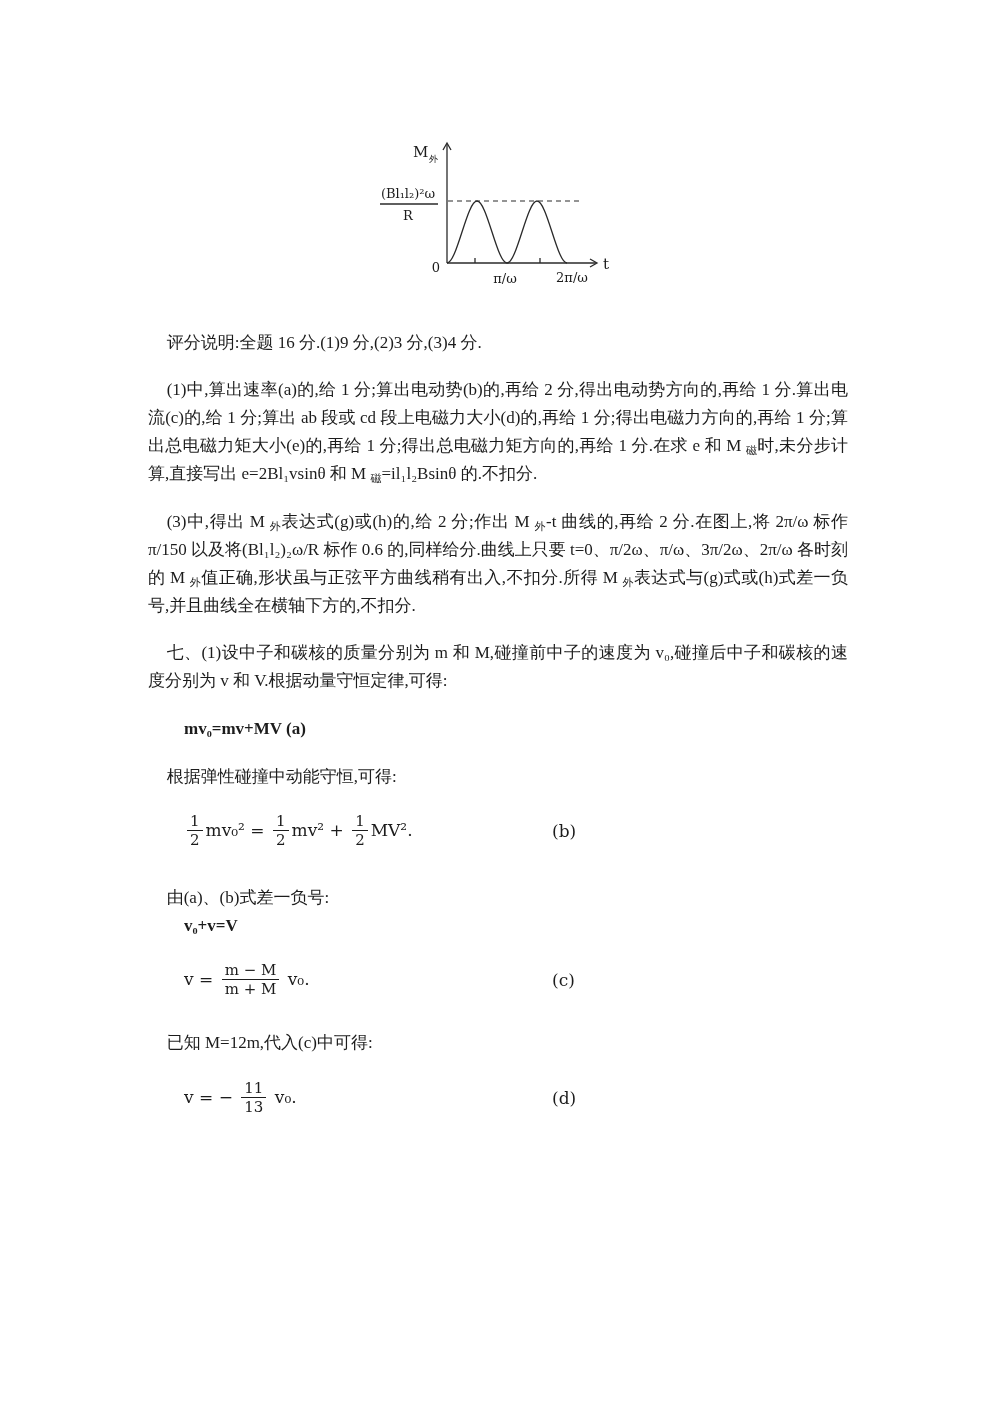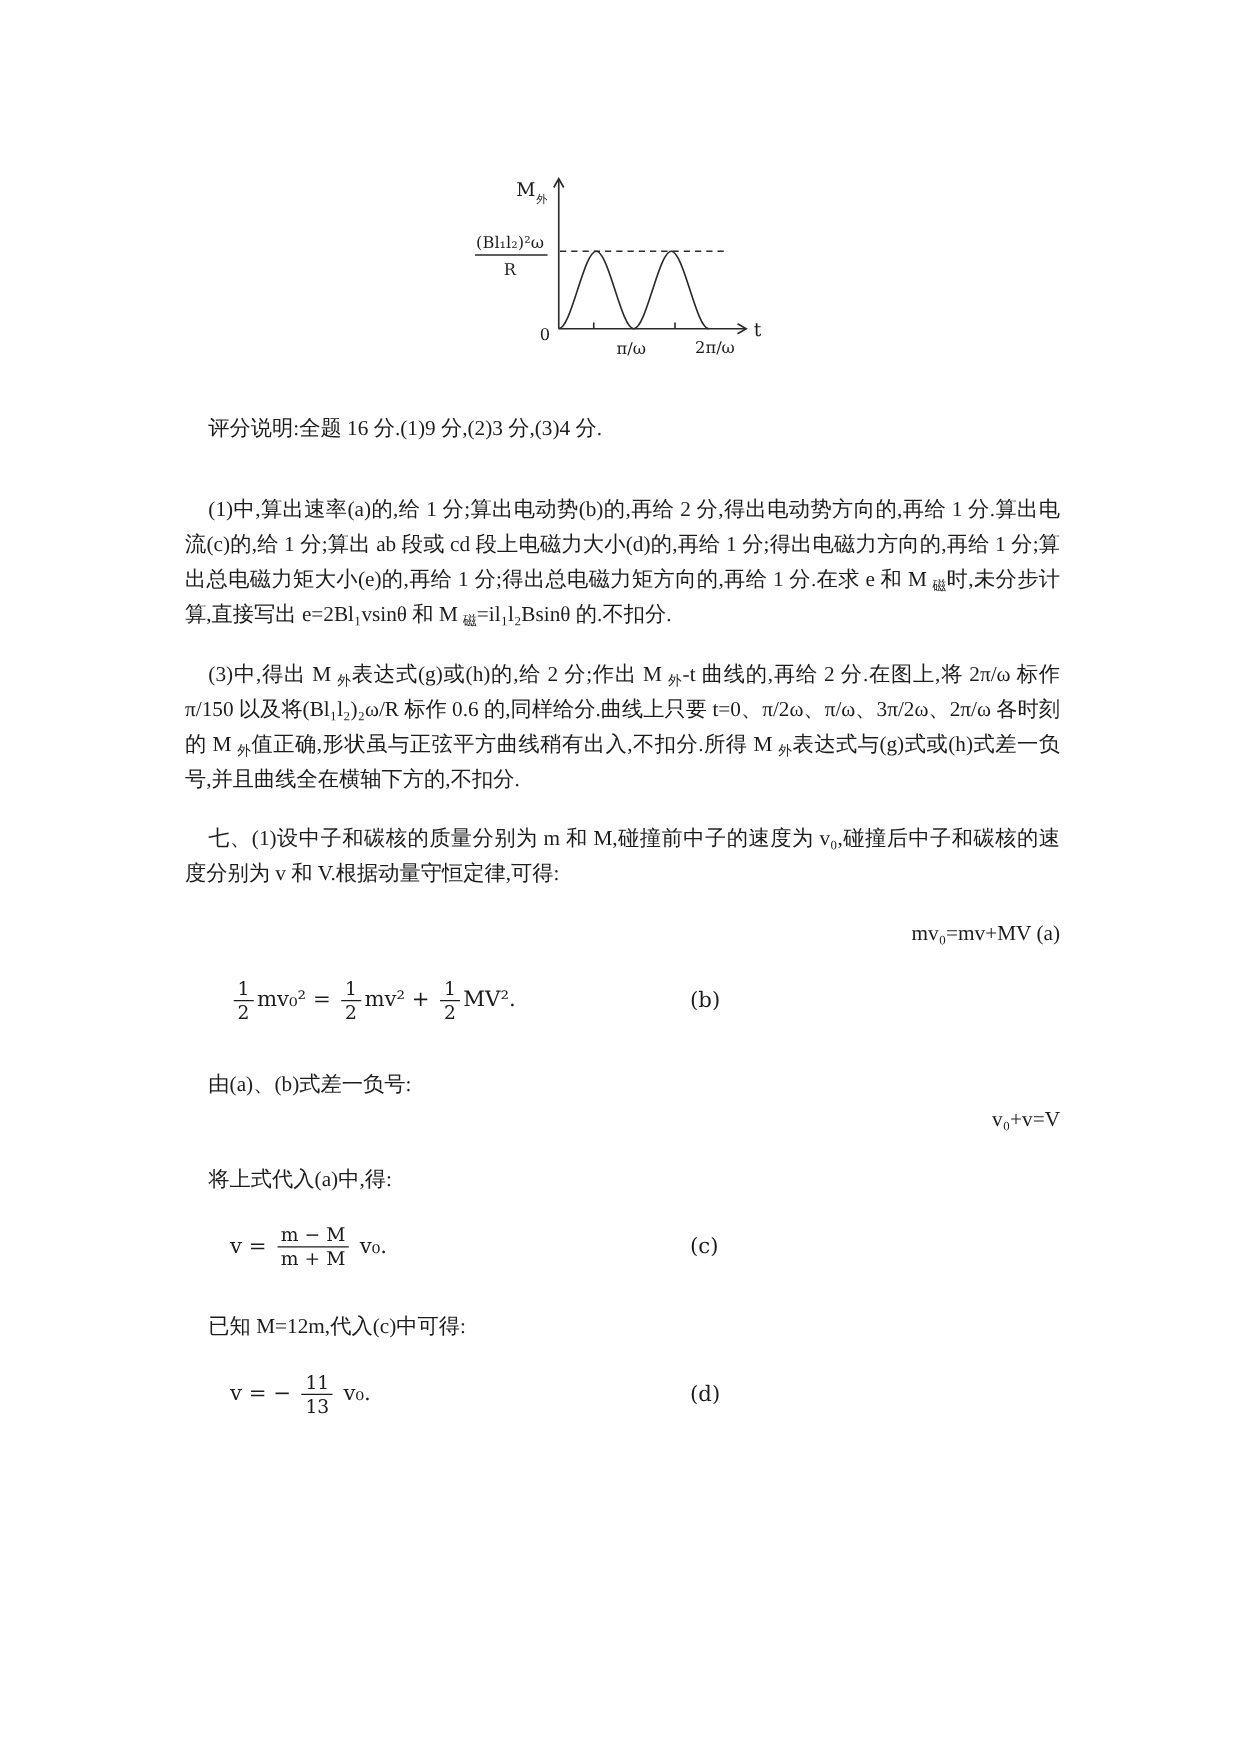--- a/index.html
+++ b/index.html
@@ -33,29 +33,29 @@
     position: absolute;
     left: 148px;
     top: 4px;
     width: 700px;
     font-size: 17px;
     line-height: 28px;
     text-align: justify;
   }
   .content p { margin: 0; }
   .p-text { text-indent: 1.1em; }
-  .p-formula { margin-left: 36px !important; text-indent: 0; text-align: right; }
+  .p-formula { margin-left: 36px !important; text-indent: 0; text-align: left; font-weight: bold; }
   sub {
     font-size: 11px;
     line-height: 1;
     vertical-align: -3px;
   }
   
   #p-scoring   { margin-top: 325px; }
-  #p-part1     { margin-top: 37px; }
+  #p-part1     { margin-top: 19px; }
   #p-part2     { margin-top: 16px; }
   #p-part3     { margin-top: 20px; }
   #p-sec7      { margin-top: 19px; }
   #p-eqa       { margin-top: 20px; }
   #p-energy    { margin-top: 20px; }
   #eq-b        { margin-top: 17px; }
   #p-solve     { margin-top: 31px; }
   #p-vsum      { }
   #p-subst     { margin-top: 20px; }
   #eq-c        { margin-top: 17px; }
@@ -129,20 +129,21 @@
 
     <p id="p-part1" class="p-text">(1)中,算出速率(a)的,给 1 分;算出电动势(b)的,再给 2 分,得出电动势方向的,再给 1 分.算出电流(c)的,给 1 分;算出 ab 段或 cd 段上电磁力大小(d)的,再给 1 分;得出电磁力方向的,再给 1 分;算出总电磁力矩大小(e)的,再给 1 分;得出总电磁力矩方向的,再给 1 分.在求 e 和 M <sub>磁</sub>时,未分步计算,直接写出 e=2Bl₁vsinθ 和 M <sub>磁</sub>=il₁l₂Bsinθ 的.不扣分.</p>
 
 
     <p id="p-part3" class="p-text">(3)中,得出 M <sub>外</sub>表达式(g)或(h)的,给 2 分;作出 M <sub>外</sub>-t 曲线的,再给 2 分.在图上,将 2π/ω 标作 π/150 以及将(Bl₁l₂)₂ω/R 标作 0.6 的,同样给分.曲线上只要 t=0、π/2ω、π/ω、3π/2ω、2π/ω 各时刻的 M <sub>外</sub>值正确,形状虽与正弦平方曲线稍有出入,不扣分.所得 M <sub>外</sub>表达式与(g)式或(h)式差一负号,并且曲线全在横轴下方的,不扣分.</p>
 
     <p id="p-sec7" class="p-text">七、(1)设中子和碳核的质量分别为 m 和 M,碰撞前中子的速度为 v₀,碰撞后中子和碳核的速度分别为 v 和 V.根据动量守恒定律,可得:</p>
 
     <p id="p-eqa" class="p-formula">mv₀=mv+MV (a)</p>
 
+    <p id="p-energy" class="p-text">根据弹性碰撞中动能守恒,可得:</p>
 
     <div id="eq-b" class="eq">
       <span class="eq-body">
           <span class="frac">
             <span class="num">1</span>
             <span class="den">2</span>
           </span>
           <span class="tok">mv₀²</span>
           <span class="tok"> = </span>
           <span class="frac">
@@ -157,21 +158,20 @@
           </span>
           <span class="tok">MV².</span>
         </span>
       <span class="eq-label">(b)</span>
     </div>
 
     <p id="p-solve" class="p-text">由(a)、(b)式差一负号:</p>
 
     <p id="p-vsum" class="p-formula">v₀+v=V</p>
 
-    <p id="p-subst" class="p-text">将上式代入(a)中,得:</p>
 
     <div id="eq-c" class="eq">
       <span class="eq-body">
           <span class="tok">v = </span>
           <span class="frac">
             <span class="num">m − M</span>
             <span class="den">m + M</span>
           </span>
           <span class="tok"> v₀.</span>
         </span>

